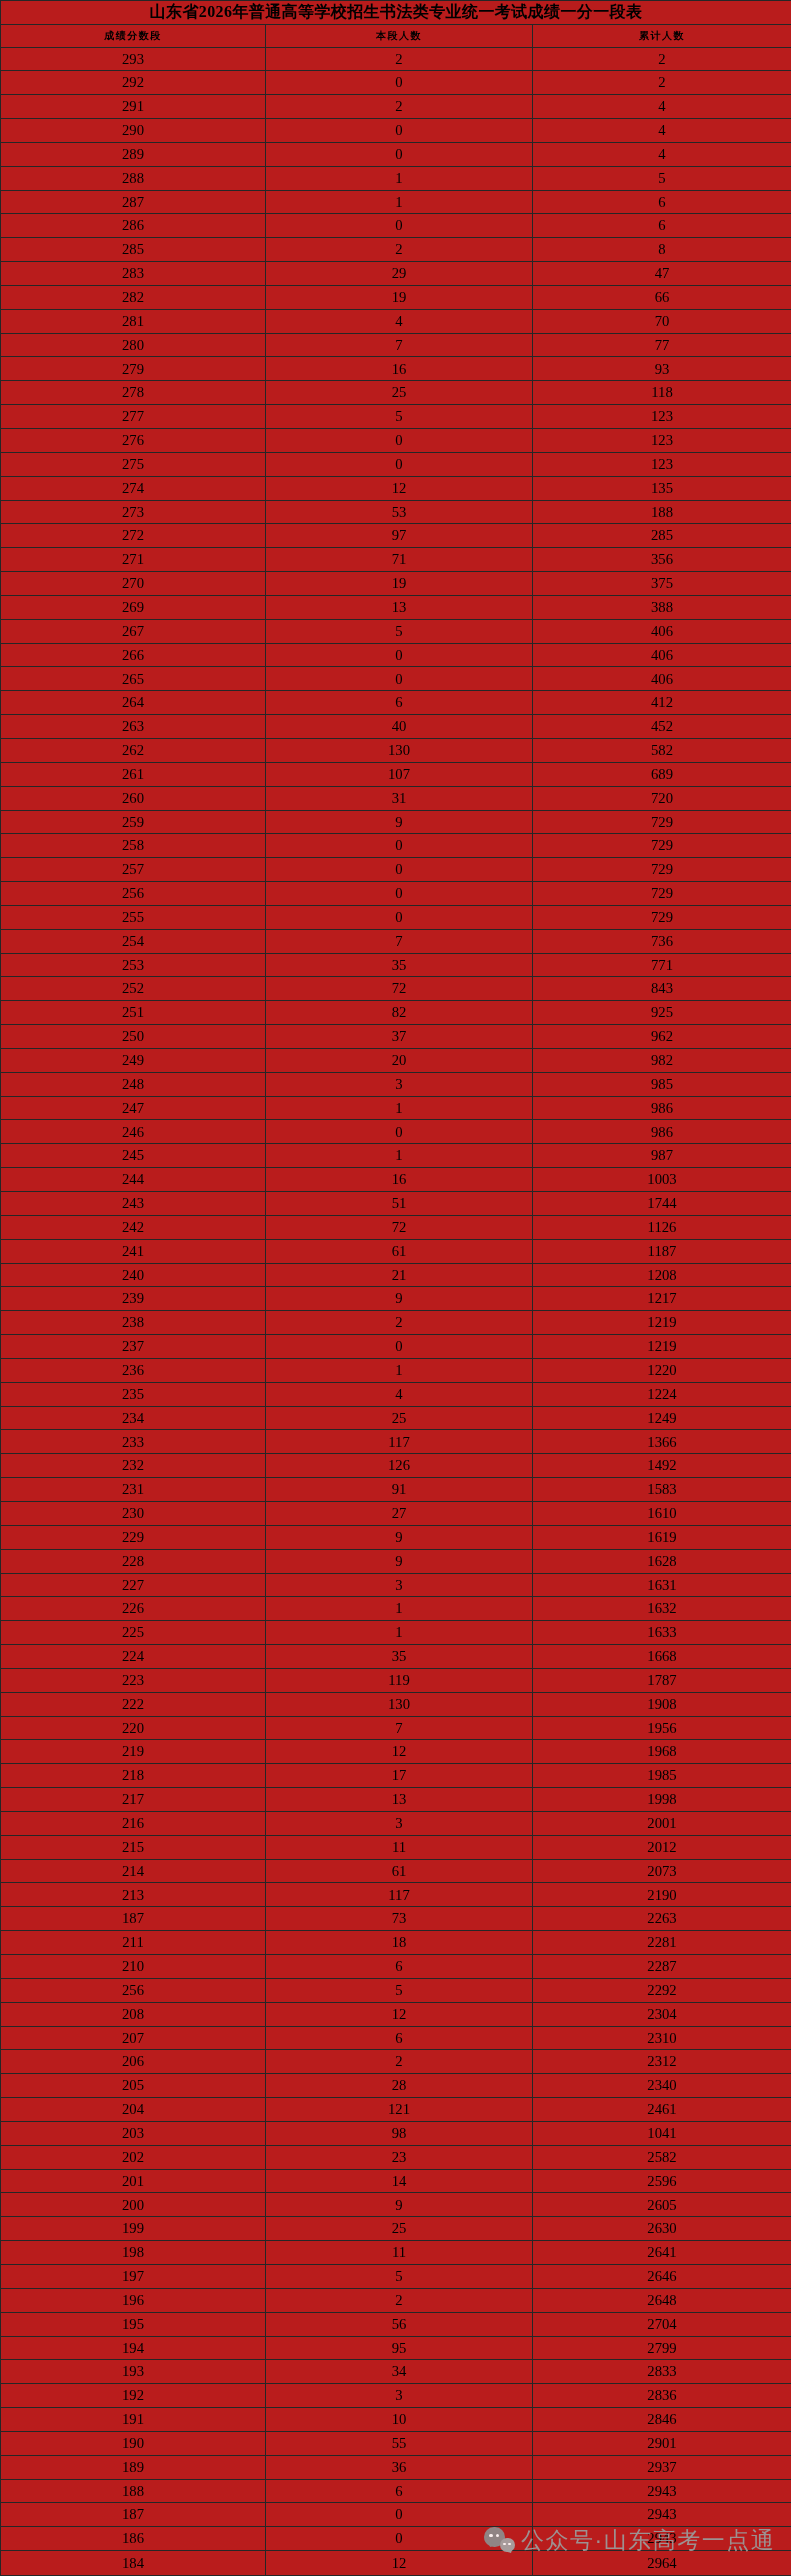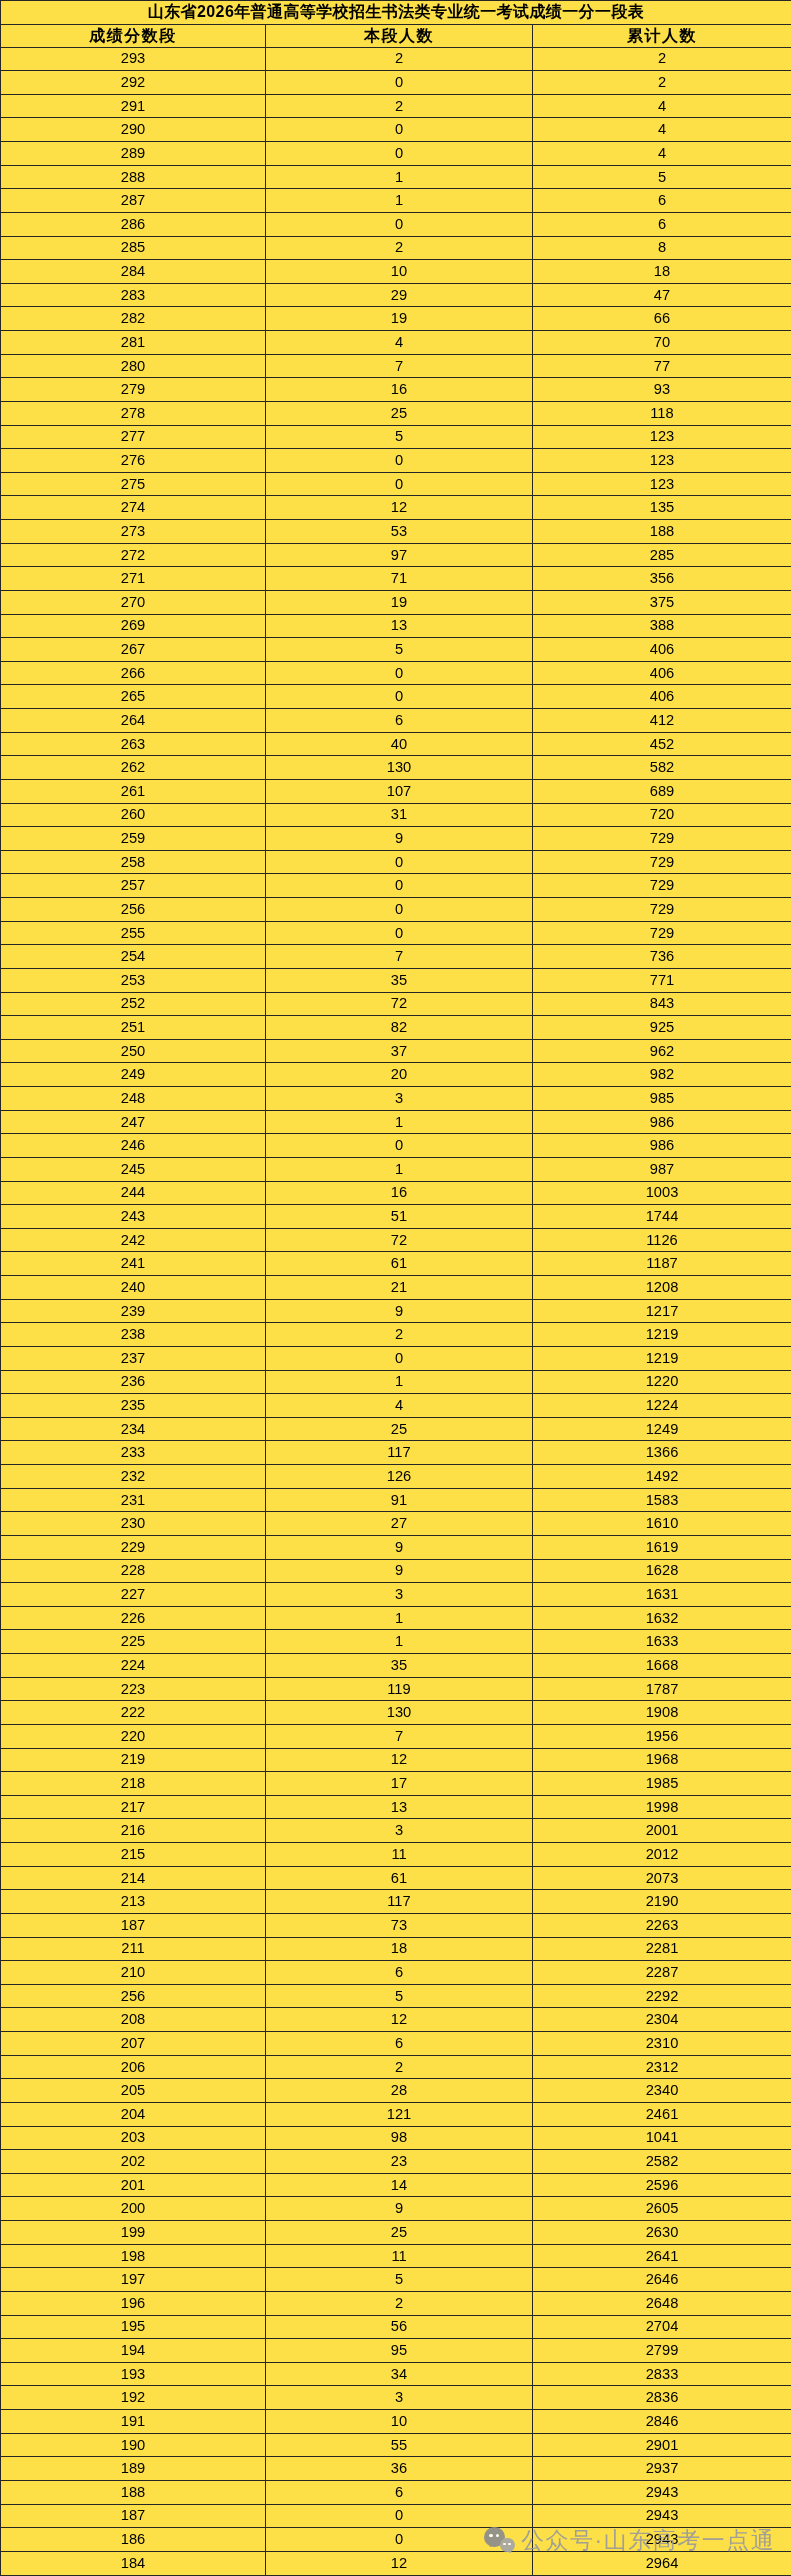--- a/index.html
+++ b/index.html
@@ -11,21 +11,22 @@
     overflow: hidden;
     font-family: "Liberation Sans", "DejaVu Sans", sans-serif;
     color: #000000;
   }
   .page { position: absolute; inset: 0; }
   table.score-table {
     width: 791px;
     height: 2576px;
     border-collapse: collapse;
     table-layout: fixed;
-    background: #fde047;
+    background: #b91c1c;
+    font-family: Liberation Serif, serif;
   }
   table.score-table col.c1 { width: 265px; }
   table.score-table col.c2 { width: 267px; }
   table.score-table col.c3 { width: 259px; }
   table.score-table th,
   table.score-table td {
     border: 1.5px solid #262626;
     text-align: center;
     vertical-align: middle;
     padding: 0;
@@ -34,21 +35,21 @@
     white-space: nowrap;
   }
   th.title-cell {
     height: 23.5px;
     font-size: 16px;
     font-weight: bold;
     letter-spacing: 0.4px;
   }
   th.head-cell {
     height: 23px;
-    font-size: 16px;
+    font-size: 10px;
     font-weight: bold;
     letter-spacing: 1.5px;
   }
   tbody td {
     height: 23px;
     font-size: 14.7px;
     font-weight: normal;
   }
   
   .watermark {
@@ -151,25 +152,20 @@
           <td>286</td>
           <td>0</td>
           <td>6</td>
         </tr>
         <tr>
           <td>285</td>
           <td>2</td>
           <td>8</td>
         </tr>
         <tr>
-          <td>284</td>
-          <td>10</td>
-          <td>18</td>
-        </tr>
-        <tr>
           <td>283</td>
           <td>29</td>
           <td>47</td>
         </tr>
         <tr>
           <td>282</td>
           <td>19</td>
           <td>66</td>
         </tr>
         <tr>

